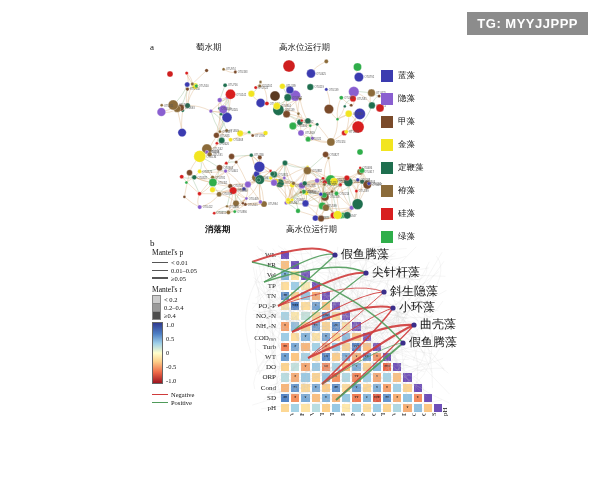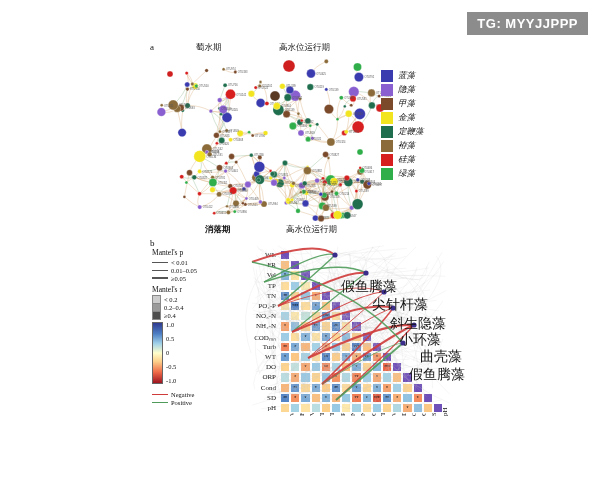--- a/index.html
+++ b/index.html
@@ -37,21 +37,21 @@
   .net-title{
     position:absolute;
     font-family:"Liberation Sans", sans-serif;
     font-size:8.5px;color:#111;
     white-space:nowrap;
   }
 
   
   .taxa-legend{
     position:absolute;left:381px;top:70px;
-    display:flex;flex-direction:column;gap:2px;font-style:italic;
+    display:flex;flex-direction:column;gap:11px;
   }
   .taxa-row{display:flex;align-items:center;gap:5px;}
   .taxa-sw{width:12px;height:12px;display:block;}
   .taxa-lb{font-family:"Liberation Sans", sans-serif;font-size:8.5px;color:#111;}
 
   
   .mantel-legend{position:absolute;left:152px;top:248px;width:78px;}
   .ml-head{font-family:"Liberation Serif", serif;font-size:7.5px;color:#111;margin-bottom:1px;}
   .ml-row{display:flex;align-items:center;gap:3px;height:8px;}
   .ml-line{display:block;width:16px;}
@@ -81,21 +81,21 @@
     font-family:"Liberation Serif", serif;font-size:7px;color:#111;
     white-space:nowrap;transform-origin:left top;transform:rotate(-90deg);
   }
   .cell{position:absolute;box-sizing:border-box;}
   .cell-star{
     position:absolute;color:#111;font-family:"Liberation Sans",sans-serif;
     font-size:5px;line-height:1;text-align:center;
   }
   .node-label{
     position:absolute;font-family:"Liberation Sans", sans-serif;
-    font-size:14px;color:#111;white-space:nowrap;margin-top:32px;
+    font-size:12px;color:#111;white-space:nowrap;
   }
 </style>
 </head>
 <body>
 
 <div class="fig">
 
   <svg id="networks" width="600" height="240" style="position:absolute;left:0;top:0;">
       <g>
         <path d="M219.9,131.6 Q212.2,141.8 207.3,152.1" stroke="#d6a16a" stroke-width="0.45" fill="none" opacity="0.75"></path>

